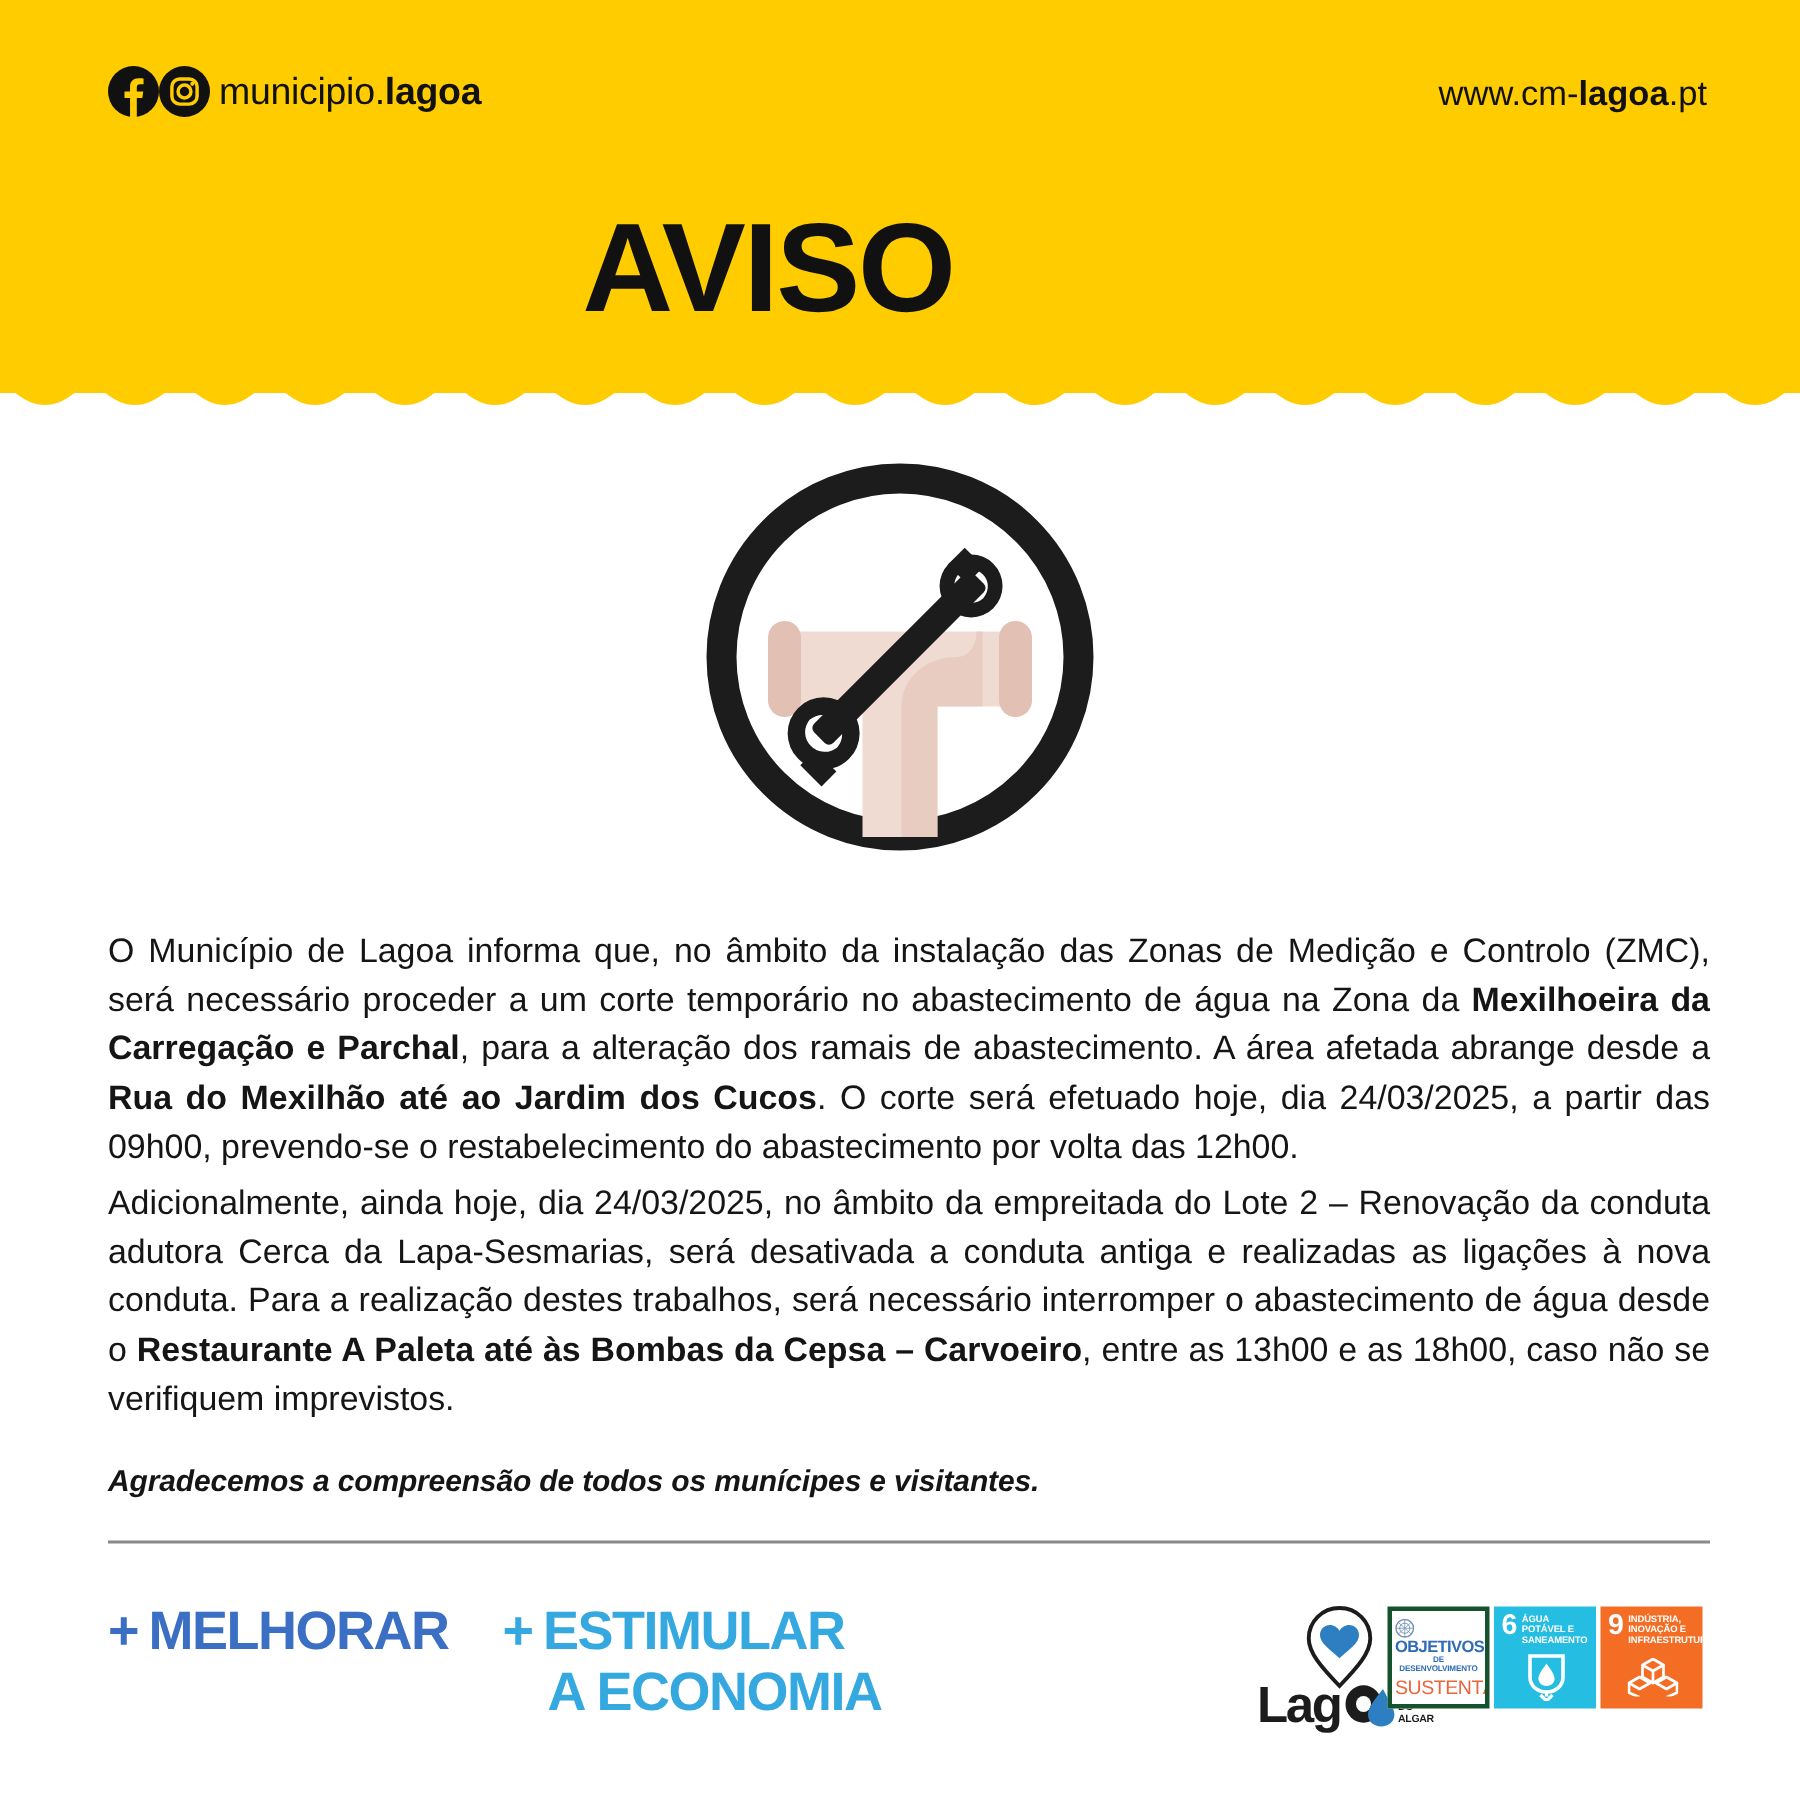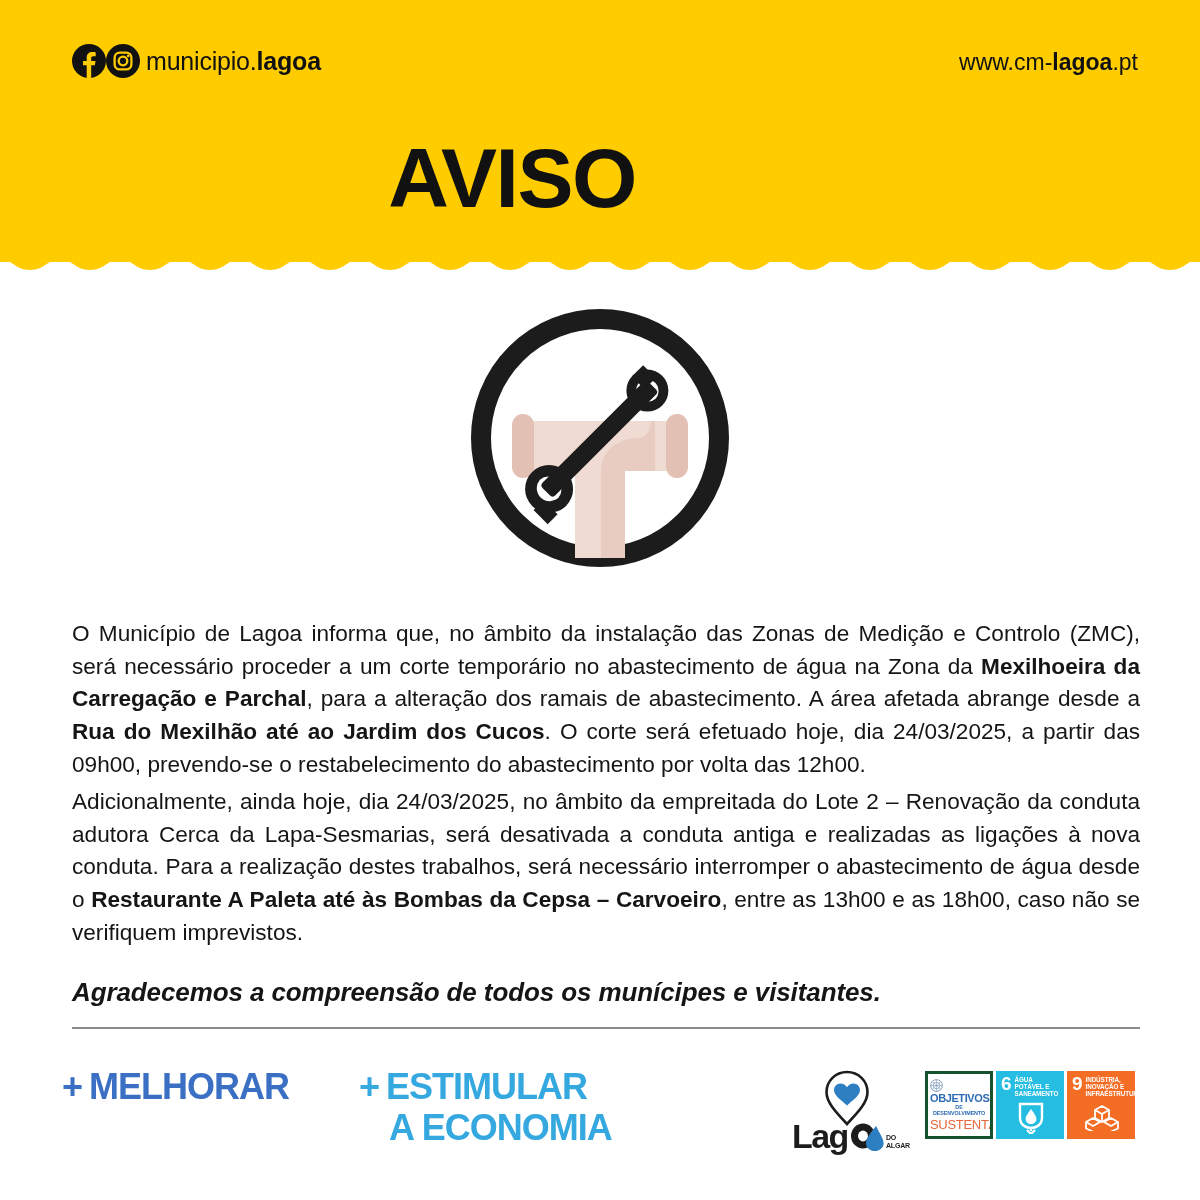--- a/index.html
+++ b/index.html
@@ -109,64 +109,64 @@
     hyphens: none;
   }
   .body-text p:last-of-type { margin-bottom: 0; }
   .body-text b { font-weight: 700; }
 
   .thanks {
     position: absolute;
     left: 72px;
     top: 977px;
     width: 1068px;
-    font-size: 26px;
+    font-size: 20px;
     font-weight: 700;
     font-style: italic;
     color: #151515;
     letter-spacing: -0.1px;
   }
 
   .divider {
     position: absolute;
     left: 72px;
     top: 1027px;
     width: 1068px;
     height: 2px;
     background: #8a8a8a;
   }
 
   
   .slogan {
     position: absolute;
-    left: 62px;
+    left: 72px;
     top: 1067px;
     display: flex;
     align-items: flex-start;
-    gap: 70px;
+    gap: 36px;
   }
 
   .slogan-col {
     font-size: 36px;
     font-weight: 700;
     line-height: 1.13;
     letter-spacing: -1px;
     font-stretch: condensed;
     white-space: nowrap;
     text-transform: uppercase;
   }
   .slogan-col .plus { margin-right: 7px; }
   .slogan-col .ln2 { display: block; margin-left: 30px; }
   .slogan-a { color: #3a6fc4; }
   .slogan-b { color: #35a8e0; }
 
   
   .lagoa-logo {
     position: absolute;
-    left: 784px;
+    left: 830px;
     top: 1068px;
     width: 126px;
     height: 90px;
   }
   .lagoa-logo svg { display: block; width: 126px; height: 90px; }
 
   
   .sdg-row {
     position: absolute;
     left: 925px;

